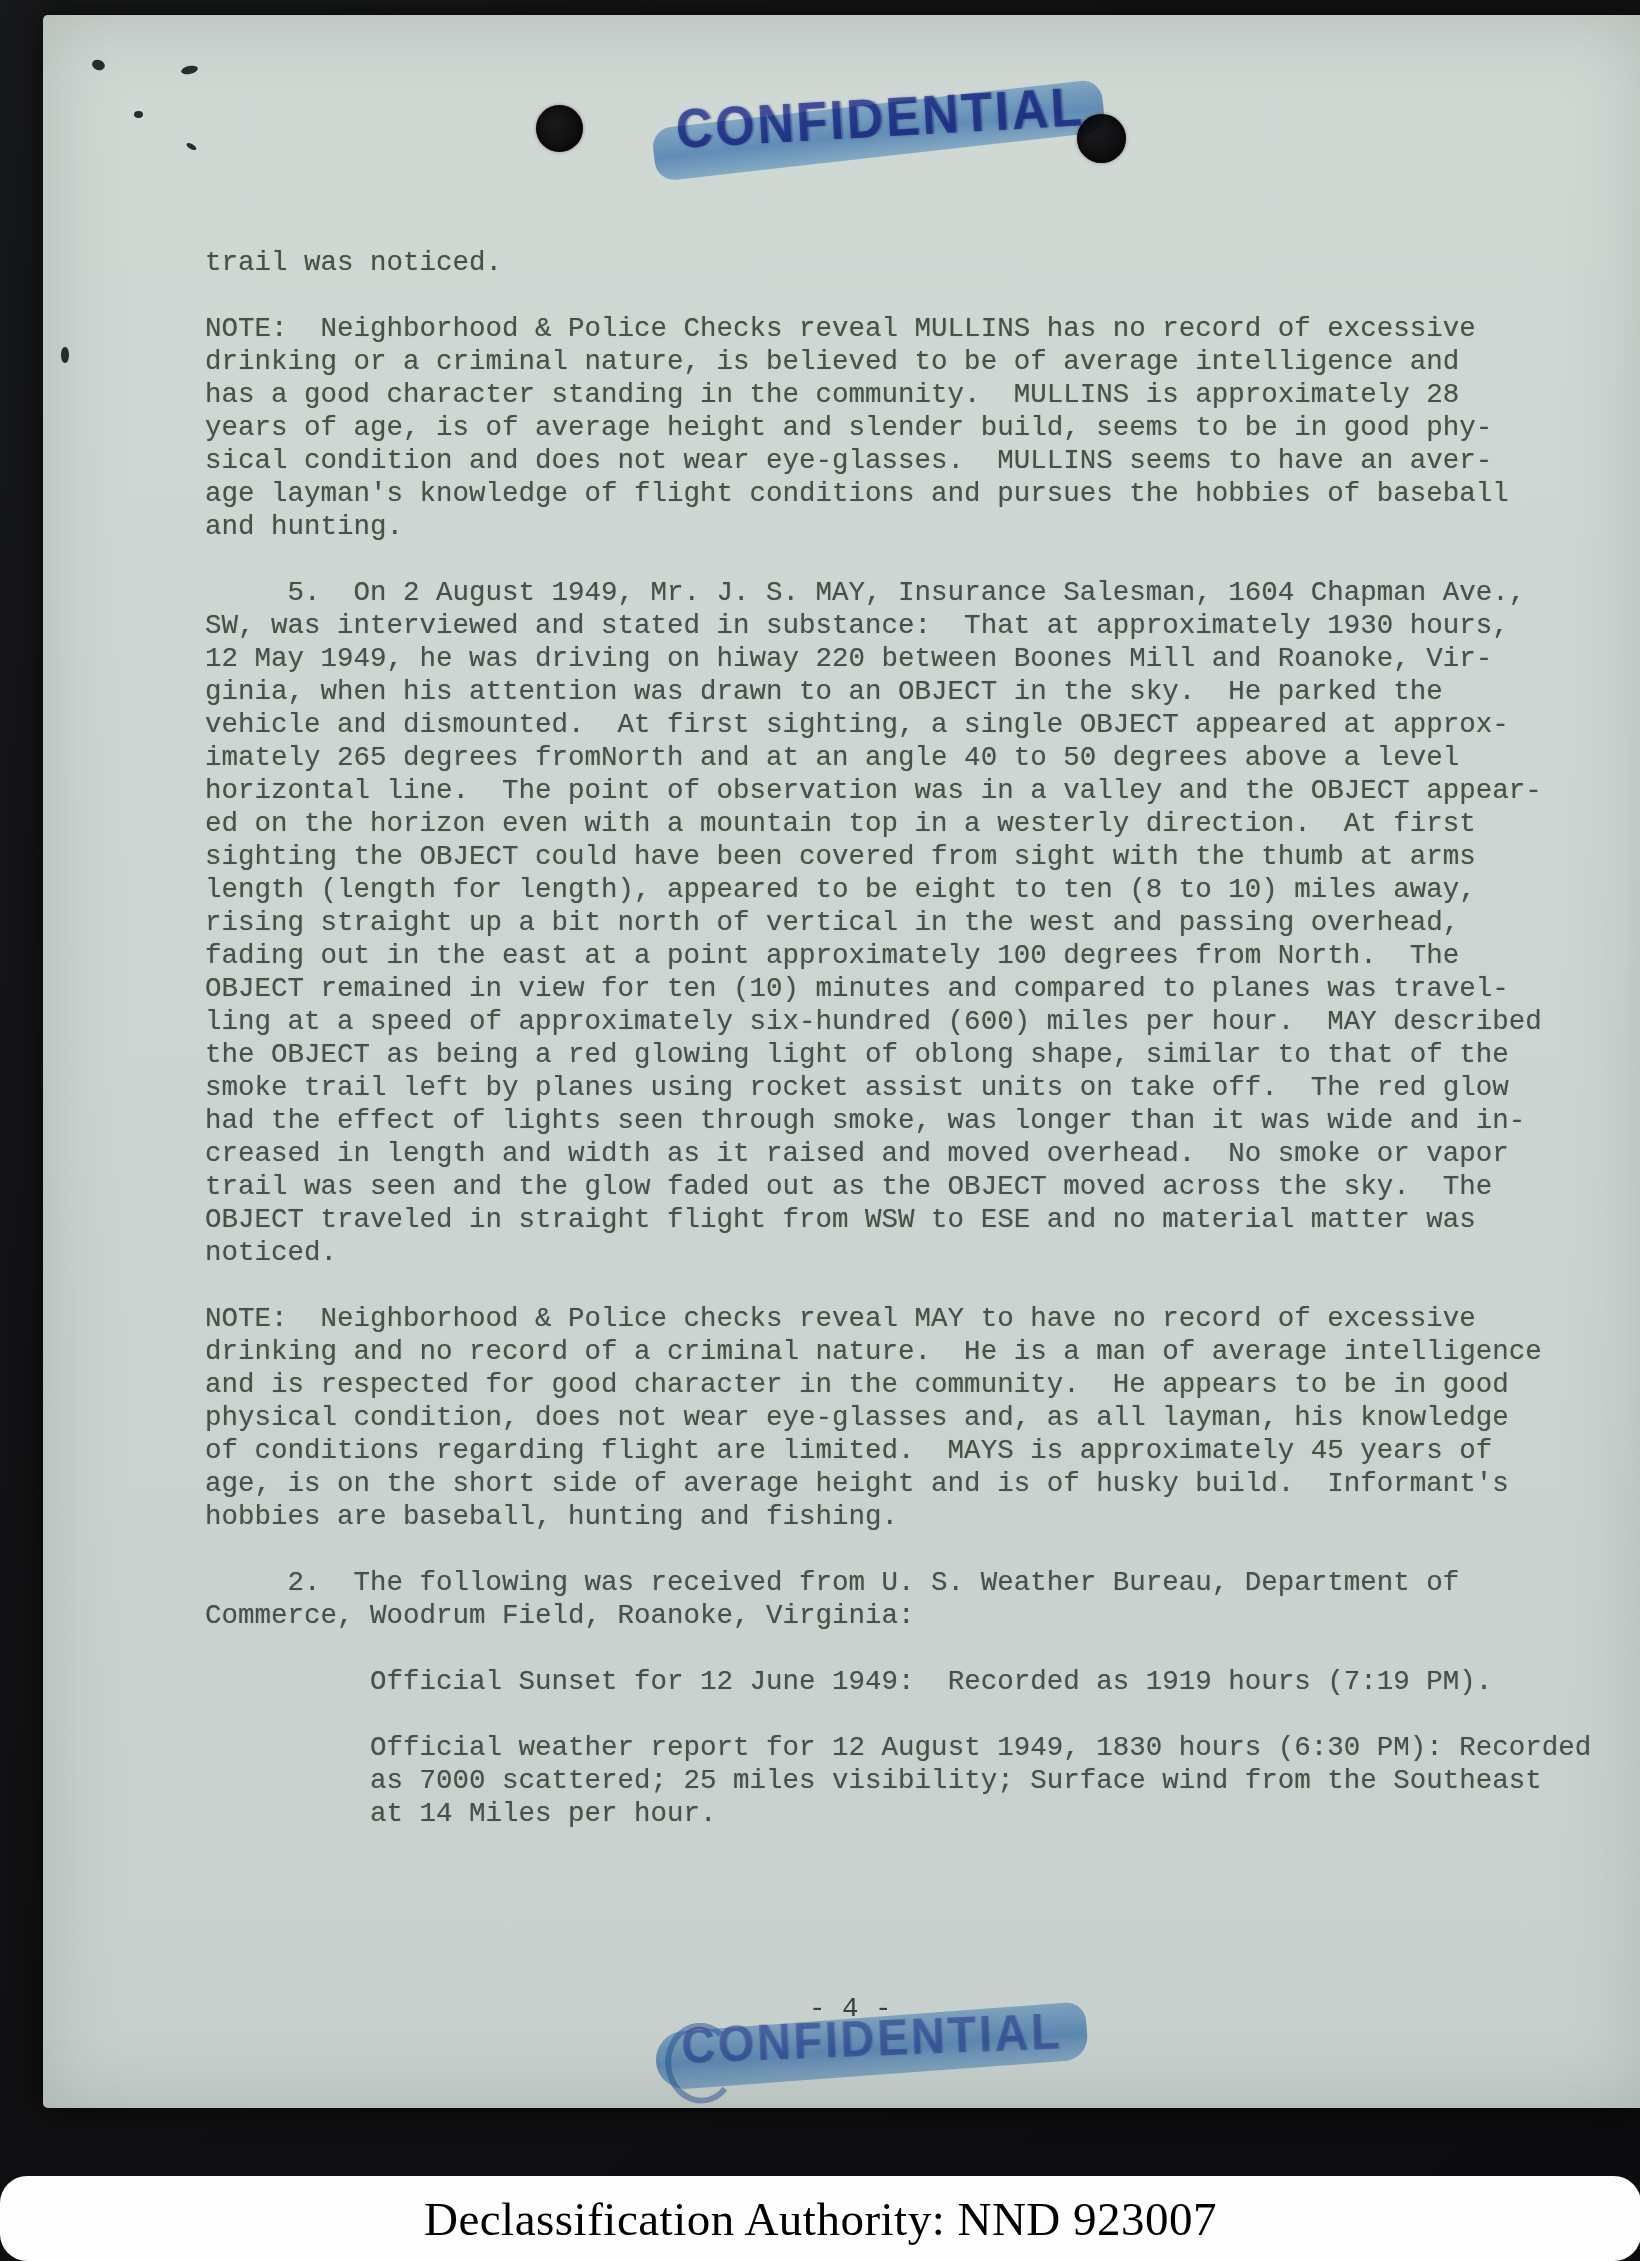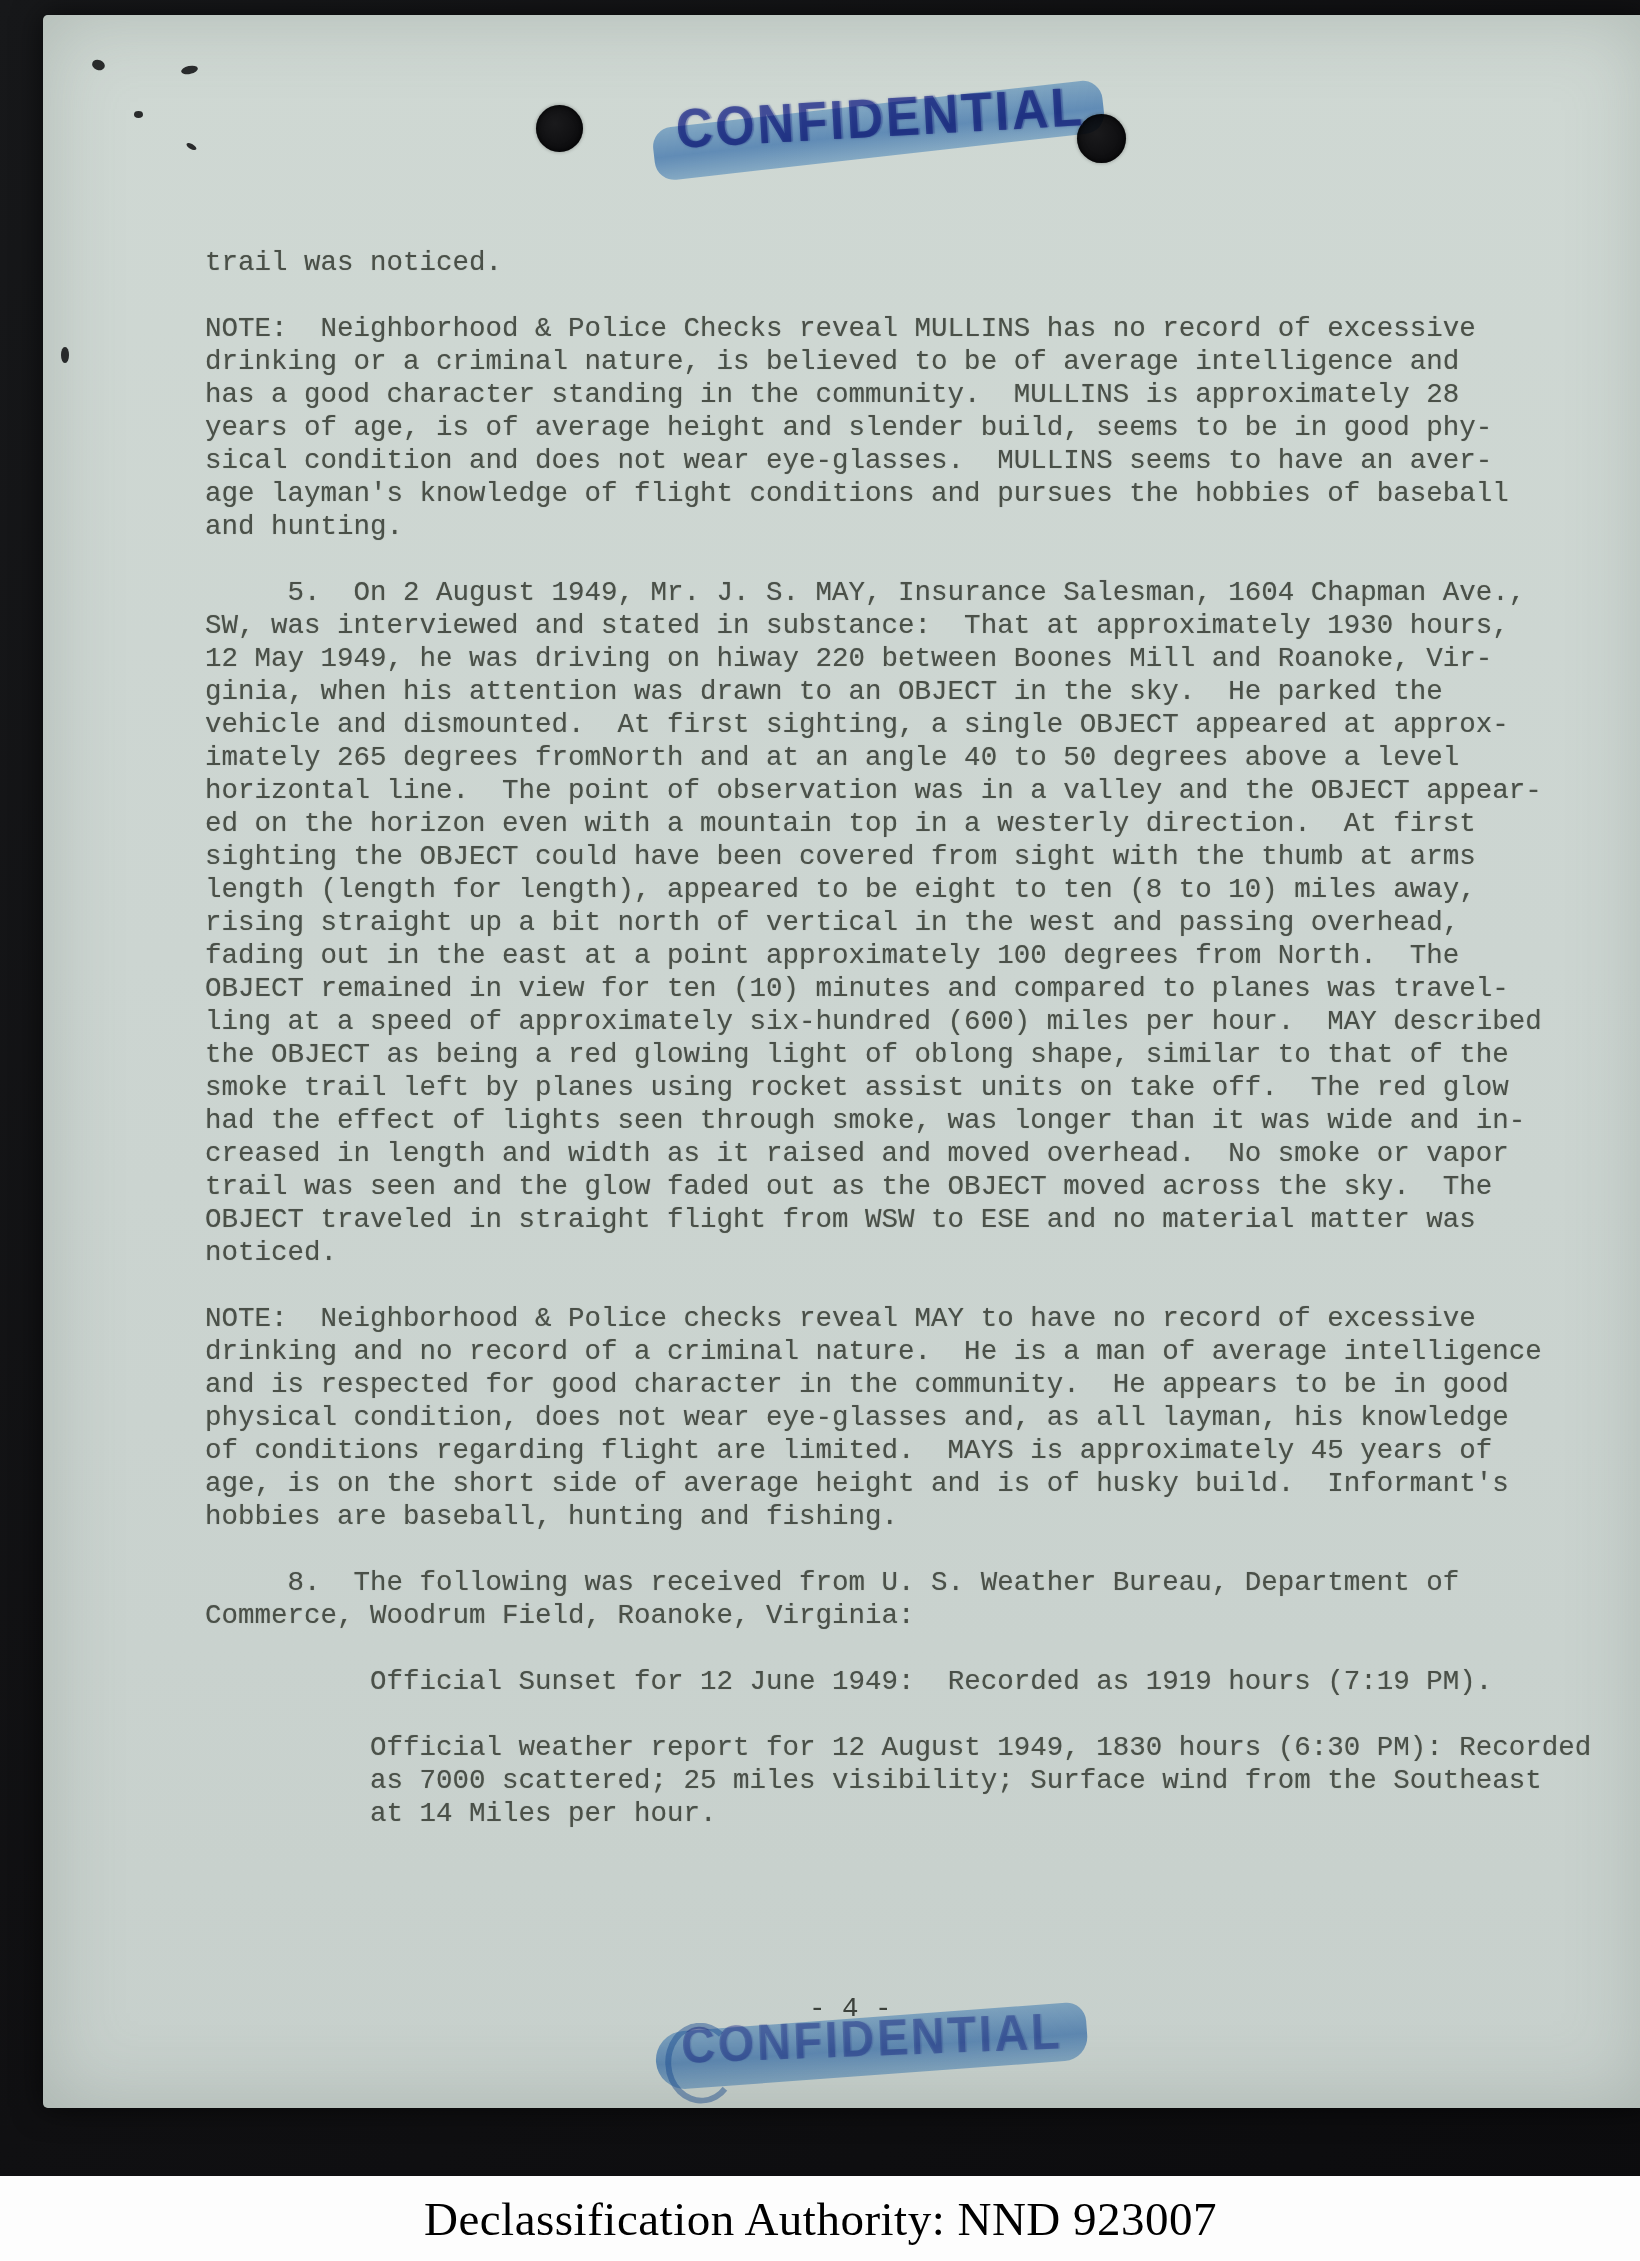--- a/index.html
+++ b/index.html
@@ -136,20 +136,21 @@
   .footer-band {
     position: absolute;
     left: 0;
     bottom: 0;
     width: 100%;
     height: 85px;
     background: #fdfdfd;
     display: flex;
     align-items: center;
     justify-content: center;
+    border-radius: 27px;
   }
   .footer-band .footer-text {
     font-family: "Liberation Serif", "DejaVu Serif", serif;
     font-size: 47px;
     color: #000;
     letter-spacing: 0.5px;
   }
 </style>
 </head>
 <body>
@@ -200,21 +201,21 @@
 trail was seen and the glow faded out as the OBJECT moved across the sky.  The
 OBJECT traveled in straight flight from WSW to ESE and no material matter was
 noticed.</div>
       <div class="para">NOTE:  Neighborhood &amp; Police checks reveal MAY to have no record of excessive
 drinking and no record of a criminal nature.  He is a man of average intelligence
 and is respected for good character in the community.  He appears to be in good
 physical condition, does not wear eye-glasses and, as all layman, his knowledge
 of conditions regarding flight are limited.  MAYS is approximately 45 years of
 age, is on the short side of average height and is of husky build.  Informant's
 hobbies are baseball, hunting and fishing.</div>
-      <div class="para">     8.  The following was received from U. S. Weather Bureau, Department of
+      <div class="para">     2.  The following was received from U. S. Weather Bureau, Department of
 Commerce, Woodrum Field, Roanoke, Virginia:</div>
       <div class="para">          Official Sunset for 12 June 1949:  Recorded as 1919 hours (7:19 PM).</div>
       <div class="para">          Official weather report for 12 August 1949, 1830 hours (6:30 PM): Recorded
           as 7000 scattered; 25 miles visibility; Surface wind from the Southeast
           at 14 Miles per hour.</div>
     </div>
 
     <div class="page-number">- 4 -</div>
 
     <div class="stamp bottom">CONFIDENTIAL</div>

